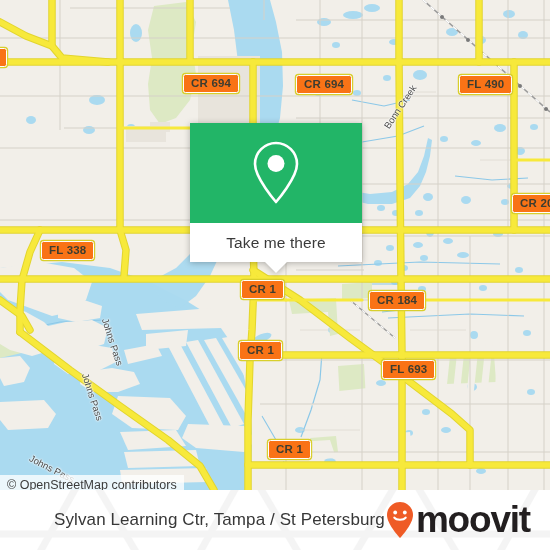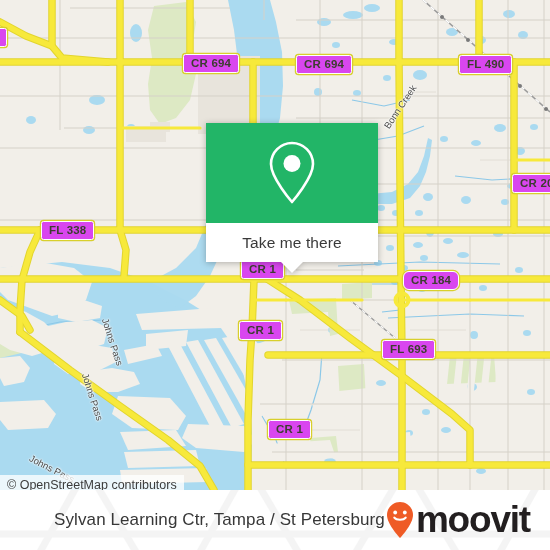--- a/index.html
+++ b/index.html
@@ -35,53 +35,54 @@
     color: #4a4a4a;
     white-space: nowrap;
     font-weight: 400;
     text-shadow: 0 0 2px #fff, 0 0 2px #fff, 0 0 3px #fff;
     pointer-events: none;
   }
 
   
   .shield {
     position: absolute;
-    background: #d946ef;
+    background: #f97316;
     border: 1.4px solid #ffffff;
     border-radius: 2.5px;
     box-shadow: 0 0 0 1.2px #d8cf2c;
     color: #3d3d30;
     font-family: "Liberation Sans", sans-serif;
     font-size: 11.5px;
     font-weight: bold;
     letter-spacing: 0.2px;
     padding: 2px 7px 3px 7px;
     line-height: 12px;
     white-space: nowrap;
+    margin-top: 20px;
   }
 
   
   #osm-attr {
     position: absolute;
     left: 0;
     bottom: 0;
     height: 15px;
     line-height: 21px;
     background: rgba(255,255,255,0.78);
     color: #3c3c3c;
     font-family: "Liberation Sans", sans-serif;
     font-size: 12.5px;
     padding: 0 7px 0 7px;
     white-space: nowrap;
   }
 
   
   #callout {
     position: absolute;
-    left: 206px;
+    left: 190px;
     top: 123px;
     width: 172px;
     filter: drop-shadow(0 1px 3px rgba(0,0,0,0.28));
   }
   #callout-top {
     width: 100%;
     height: 100px;
     background: #22b567;
     display: flex;
     align-items: center;
@@ -450,21 +451,21 @@
 
       </g>
     </svg>
 
     <div class="shield" style="left:-16px; top:28px;">4</div>
     <div class="shield" style="left:183px; top:54px;">CR 694</div>
     <div class="shield" style="left:296px; top:55px;">CR 694</div>
     <div class="shield" style="left:459px; top:55px;">FL 490</div>
     <div class="shield" style="left:512px; top:174px;">CR 202</div>
     <div class="shield" style="left:41px;  top:221px;">FL 338</div>
-    <div class="shield" style="left:403px; top:271px;border-radius:6px;">CR 184</div>
+    <div class="shield" style="left:369px; top:271px;">CR 184</div>
     <div class="shield" style="left:239px; top:321px;">CR 1</div>
     <div class="shield" style="left:382px; top:340px;">FL 693</div>
     <div class="shield" style="left:268px; top:420px;">CR 1</div>
 
     <div class="shield" style="left:241px; top:260px;">CR 1</div>
 
     <div class="map-label" style="left:386px; top:122px; transform:rotate(-56deg); transform-origin:left center;">Bonn Creek</div>
     <div class="map-label" style="left:105px; top:313px; transform:rotate(72deg); transform-origin:left center;">Johns Pass</div>
     <div class="map-label" style="left:85px; top:368px; transform:rotate(72deg); transform-origin:left center;">Johns Pass</div>
     <div class="map-label" style="left:30px; top:452px; transform:rotate(27deg); transform-origin:left center;">Johns Pass</div>

